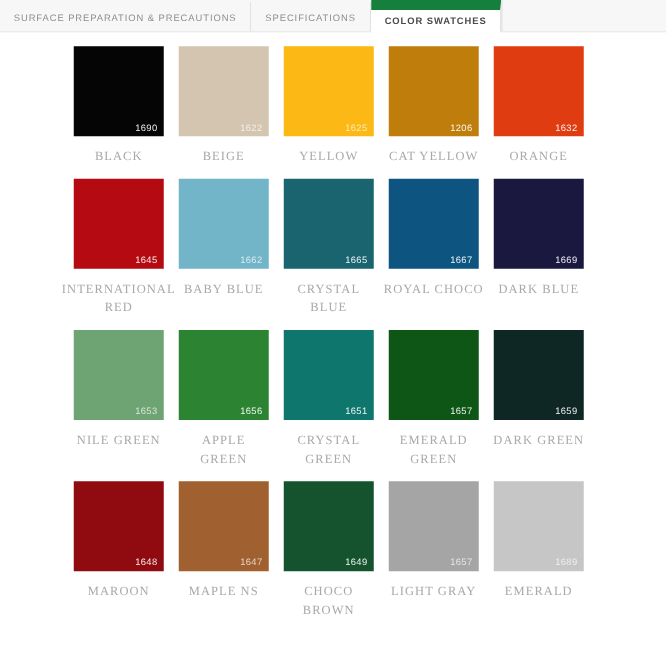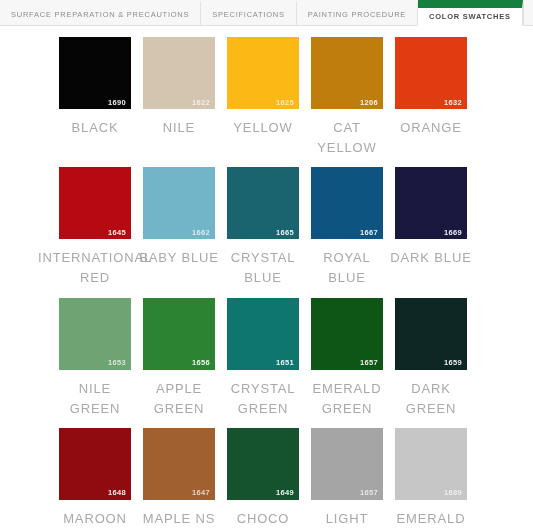--- a/index.html
+++ b/index.html
@@ -84,68 +84,65 @@
     cursor: pointer;
   }
   .chip-code {
     position: absolute;
     right: 5px;
     bottom: 3px;
     font-size: 7.5px;
     color: rgba(255,255,255,0.92);
     letter-spacing: 0.3px;
     line-height: 1;
-    font-weight: bold;
   }
   .chip-code.dim {
     color: rgba(255,255,255,0.72);
   }
   .cell-label {
     margin-top: 9px;
-    font-size: 13px;
+    font-size: 10px;
     letter-spacing: 0.85px;
     color: #a9a9a9;
     text-align: center;
     line-height: 1.55;
     white-space: pre-line;
     user-select: none;
+    font-family: Liberation Serif, serif;
   }
 </style>
 </head>
 <body>
 
 <div class="tabbar">
   <div class="tab">
     <span>SURFACE PREPARATION &amp; PRECAUTIONS</span>
   </div>
   <div class="tab">
     <span>SPECIFICATIONS</span>
   </div>
-  <div class="tab">
-    <span>PAINTING PROCEDURE</span>
-  </div>
   <div class="tab active">
     <span>COLOR SWATCHES</span>
   </div>
   <div class="tabbar-filler"></div>
 </div>
 
 <div class="panel">
   <div class="grid">
       <div class="cell">
         <div class="chip" style="background: rgb(5, 5, 5);">
           <span class="chip-code">1690</span>
         </div>
         <div class="cell-label">BLACK</div>
       </div>
       <div class="cell">
         <div class="chip" style="background: rgb(211, 197, 175);">
           <span class="chip-code dim">1622</span>
         </div>
-        <div class="cell-label">NILE</div>
+        <div class="cell-label">BEIGE</div>
       </div>
       <div class="cell">
         <div class="chip" style="background: rgb(252, 184, 20);">
           <span class="chip-code dim">1625</span>
         </div>
         <div class="cell-label">YELLOW</div>
       </div>
       <div class="cell">
         <div class="chip" style="background: rgb(191, 125, 12);">
           <span class="chip-code">1206</span>
@@ -175,21 +172,21 @@
         <div class="chip" style="background: rgb(26, 100, 112);">
           <span class="chip-code">1665</span>
         </div>
         <div class="cell-label">CRYSTAL
 BLUE</div>
       </div>
       <div class="cell">
         <div class="chip" style="background: rgb(13, 85, 128);">
           <span class="chip-code">1667</span>
         </div>
-        <div class="cell-label">ROYAL BLUE</div>
+        <div class="cell-label">ROYAL CHOCO</div>
       </div>
       <div class="cell">
         <div class="chip" style="background: rgb(27, 24, 64);">
           <span class="chip-code">1669</span>
         </div>
         <div class="cell-label">DARK BLUE</div>
       </div>
       <div class="cell">
         <div class="chip" style="background: rgb(110, 163, 115);">
           <span class="chip-code dim">1653</span>

